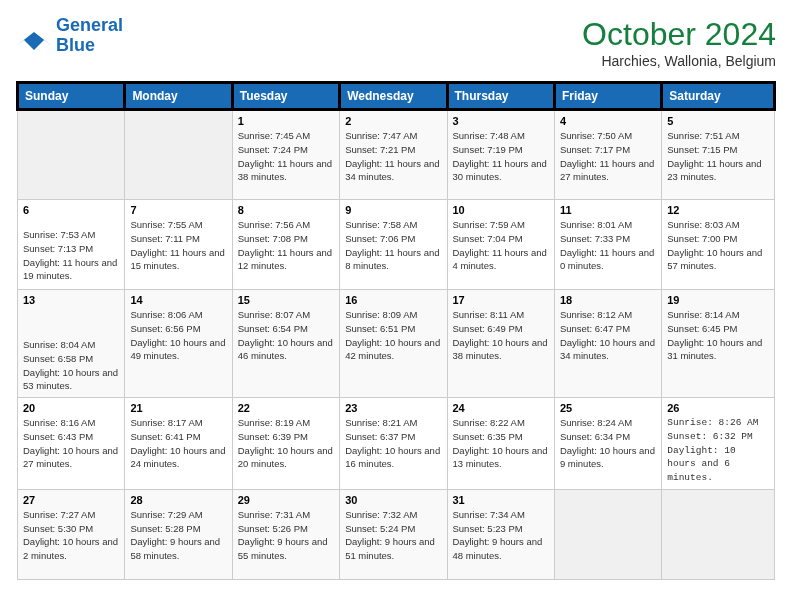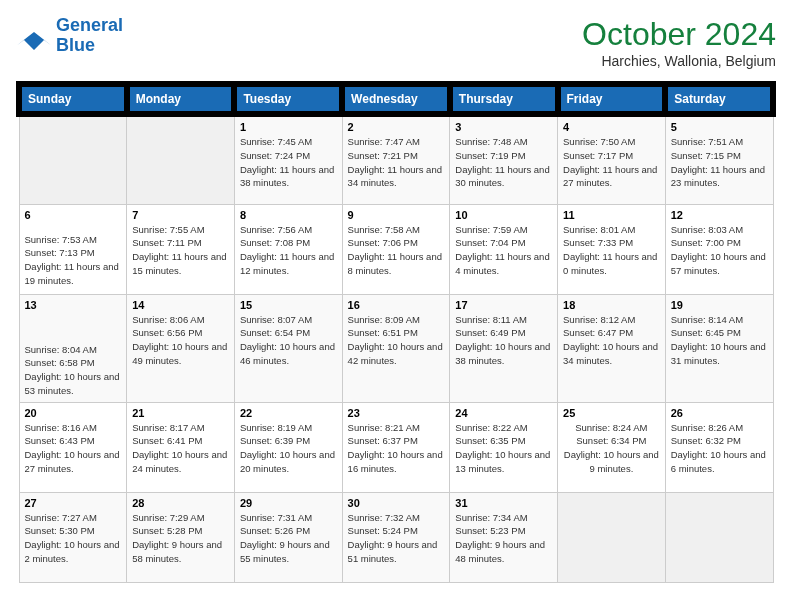--- a/index.html
+++ b/index.html
@@ -51,21 +51,21 @@
       border-collapse: collapse;
       font-size: 10.5px;
     }
     thead tr th {
       background-color: #1a6bb5;
       color: #fff;
       text-align: left;
       padding: 5px 6px;
       font-size: 12px;
       font-weight: bold;
-      border: 6px solid #000000;
+      border: 3px solid #000000;
     }
     tbody tr td {
       border: 1px solid #ccc;
       vertical-align: top;
       padding: 4px 5px;
       min-width: 100px;
       min-height: 70px;
       height: 90px;
       background: #fff;
     }
@@ -266,27 +266,27 @@
 Daylight: 10 hours and 16 minutes.</div>
         </td>
         <td>
           <div class="day-num">24</div>
           <div class="day-detail" style="white-space: pre-line;">Sunrise: 8:22 AM
 Sunset: 6:35 PM
 Daylight: 10 hours and 13 minutes.</div>
         </td>
         <td>
           <div class="day-num">25</div>
-          <div class="day-detail" style="white-space: pre-line; text-align: center;">Sunrise: 8:24 AM
+          <div class="day-detail" style="white-space: pre-line;">Sunrise: 8:24 AM
 Sunset: 6:34 PM
 Daylight: 10 hours and 9 minutes.</div>
         </td>
         <td>
           <div class="day-num">26</div>
-          <div class="day-detail" style="white-space: pre-line;">Sunrise: 8:26 AM
+          <div class="day-detail" style="white-space: pre-line; font-family: Liberation Mono, monospace;">Sunrise: 8:26 AM
 Sunset: 6:32 PM
 Daylight: 10 hours and 6 minutes.</div>
         </td>
       </tr>
       <tr>
         <td>
           <div class="day-num">27</div>
           <div class="day-detail" style="white-space: pre-line;">Sunrise: 7:27 AM
 Sunset: 5:30 PM
 Daylight: 10 hours and 2 minutes.</div>

